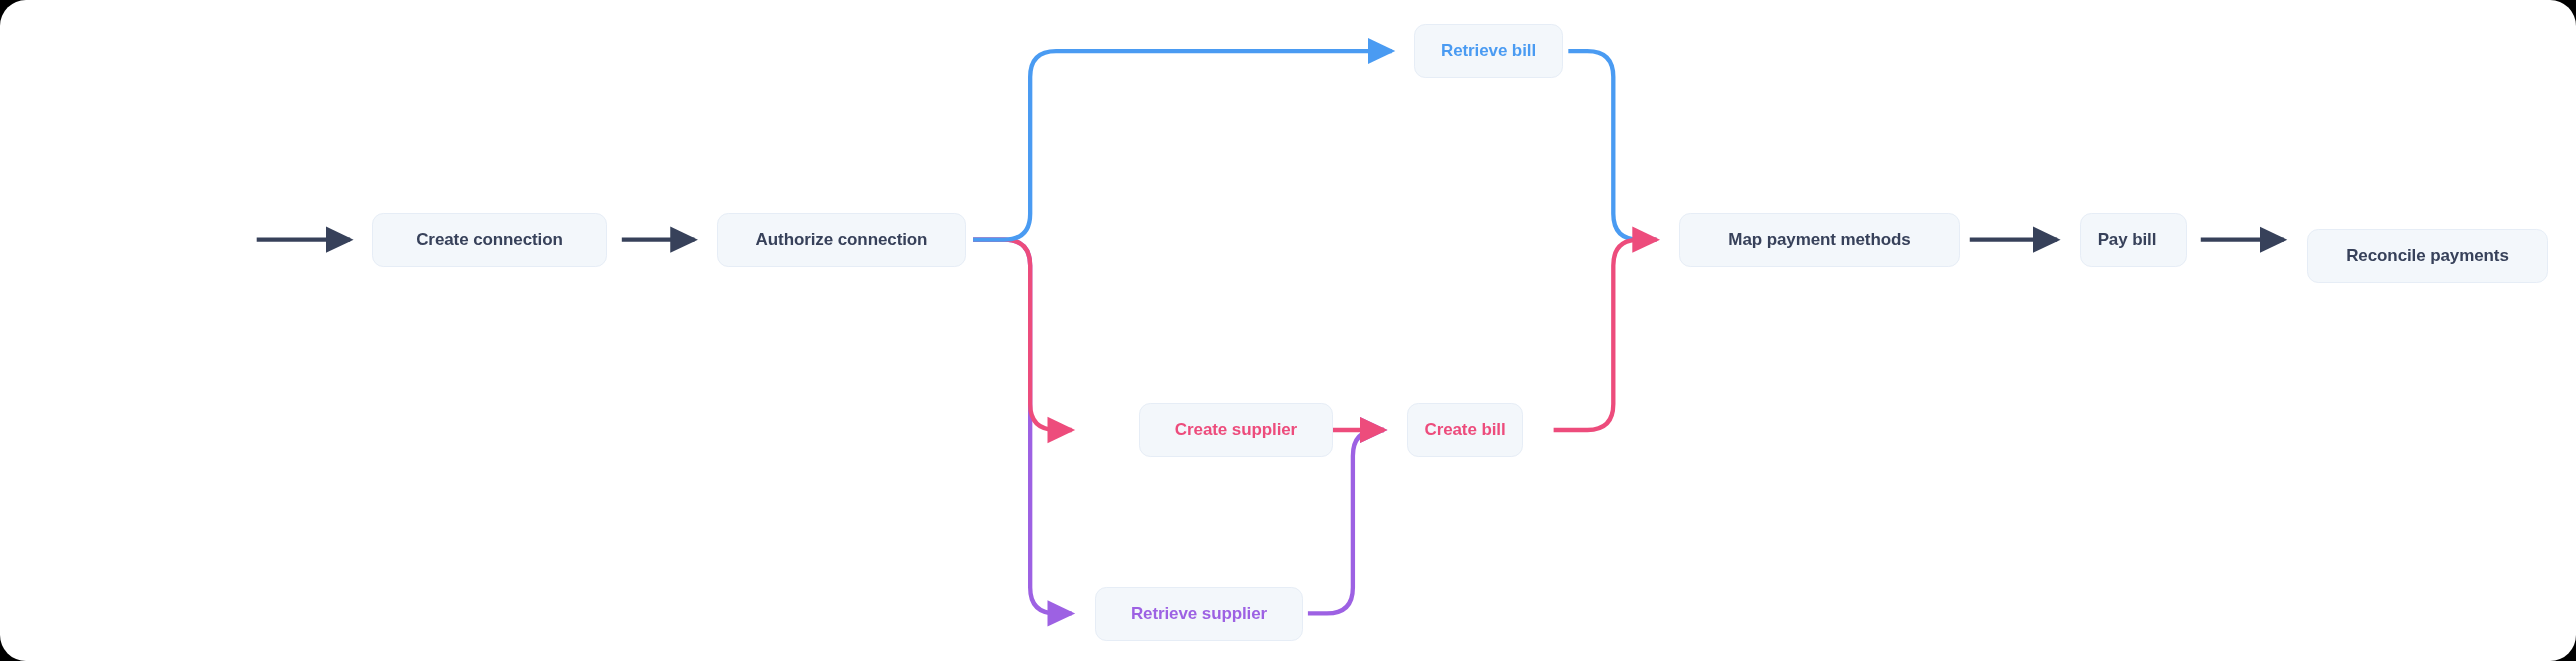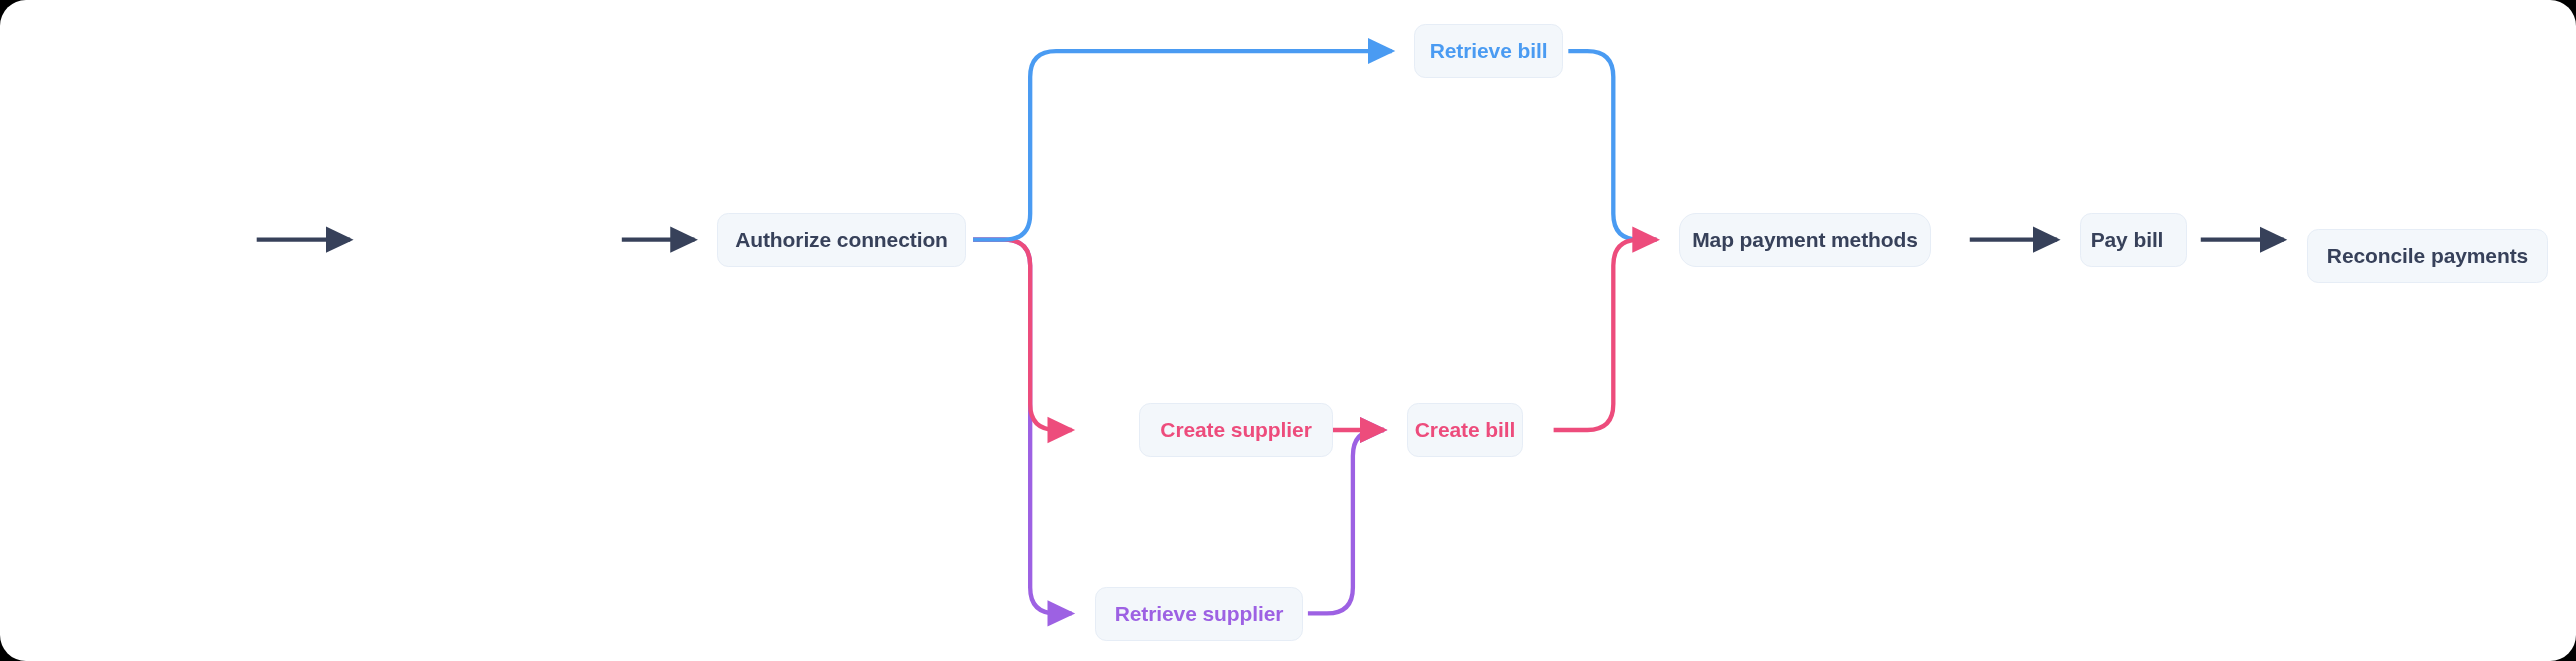--- a/index.html
+++ b/index.html
@@ -35,21 +35,21 @@
     position: absolute;
     box-sizing: border-box;
     display: flex;
     align-items: center;
     justify-content: center;
     background: #f3f7fb;
     border: 0.9px solid #e6edf6;
     border-radius: 11.3px;
     height: 54px;
     white-space: nowrap;
-    font-size: 21px;
+    font-size: 17px;
     font-weight: 700;
     letter-spacing: -0.1px;
     color: #37415a;
     padding: 0 21px;
   }
   .node.accent-blue   { color: #4a9bf2; }
   .node.accent-pink   { color: #ed4c7c; }
   .node.accent-purple { color: #9d61e3; }
 </style>
 </head>
@@ -90,20 +90,23 @@
     <path d="M 1495 497 L 1599 497" fill="none" stroke="#ed4c7c" stroke-width="5" marker-end="url(#ah-pink)"></path>
 
     <path d="M 1795 497 L 1834 497 Q 1864 497 1864 467 L 1864 307 Q 1864 277 1894 277 L 1914 277" fill="none" stroke="#ed4c7c" stroke-width="5" marker-end="url(#ah-pink)"></path>
 
     <path d="M 2276 277 L 2377 277" fill="none" stroke="#37415a" stroke-width="5" marker-end="url(#ah-dark)"></path>
 
     <path d="M 2543 277 L 2639 277" fill="none" stroke="#37415a" stroke-width="5" marker-end="url(#ah-dark)"></path>
   </svg>
 
 
+  <div class="node" style="left:372px; top:213px; width:235px;">
+    <span>Create connection</span>
+  </div>
 
   <div class="node" style="left:717px; top:213px; width:249px;">
     <span>Authorize connection</span>
   </div>
 
   <div class="node accent-blue" style="left:1414px; top:24px; width:149px;">
     <span>Retrieve bill</span>
   </div>
 
   <div class="node accent-pink" style="left:1095px; top:403px; width:194px;margin-left:44px;">
@@ -111,21 +114,21 @@
   </div>
 
   <div class="node accent-pink" style="left:1407px; top:403px; width:116px;">
     <span>Create bill</span>
   </div>
 
   <div class="node accent-purple" style="left:1095px; top:587px; width:208px;">
     <span>Retrieve supplier</span>
   </div>
 
-  <div class="node" style="left:1679px; top:213px; width:252px;border-radius:17px;">
+  <div class="node" style="left:1679px; top:213px; width:281px;">
     <span>Map payment methods</span>
   </div>
 
   <div class="node" style="left:2080px; top:213px; width:107px;padding-left:8px;">
     <span>Pay bill</span>
   </div>
 
   <div class="node" style="left:2307px; top:229px; width:241px;text-align:right;">
     <span>Reconcile payments</span>
   </div>

